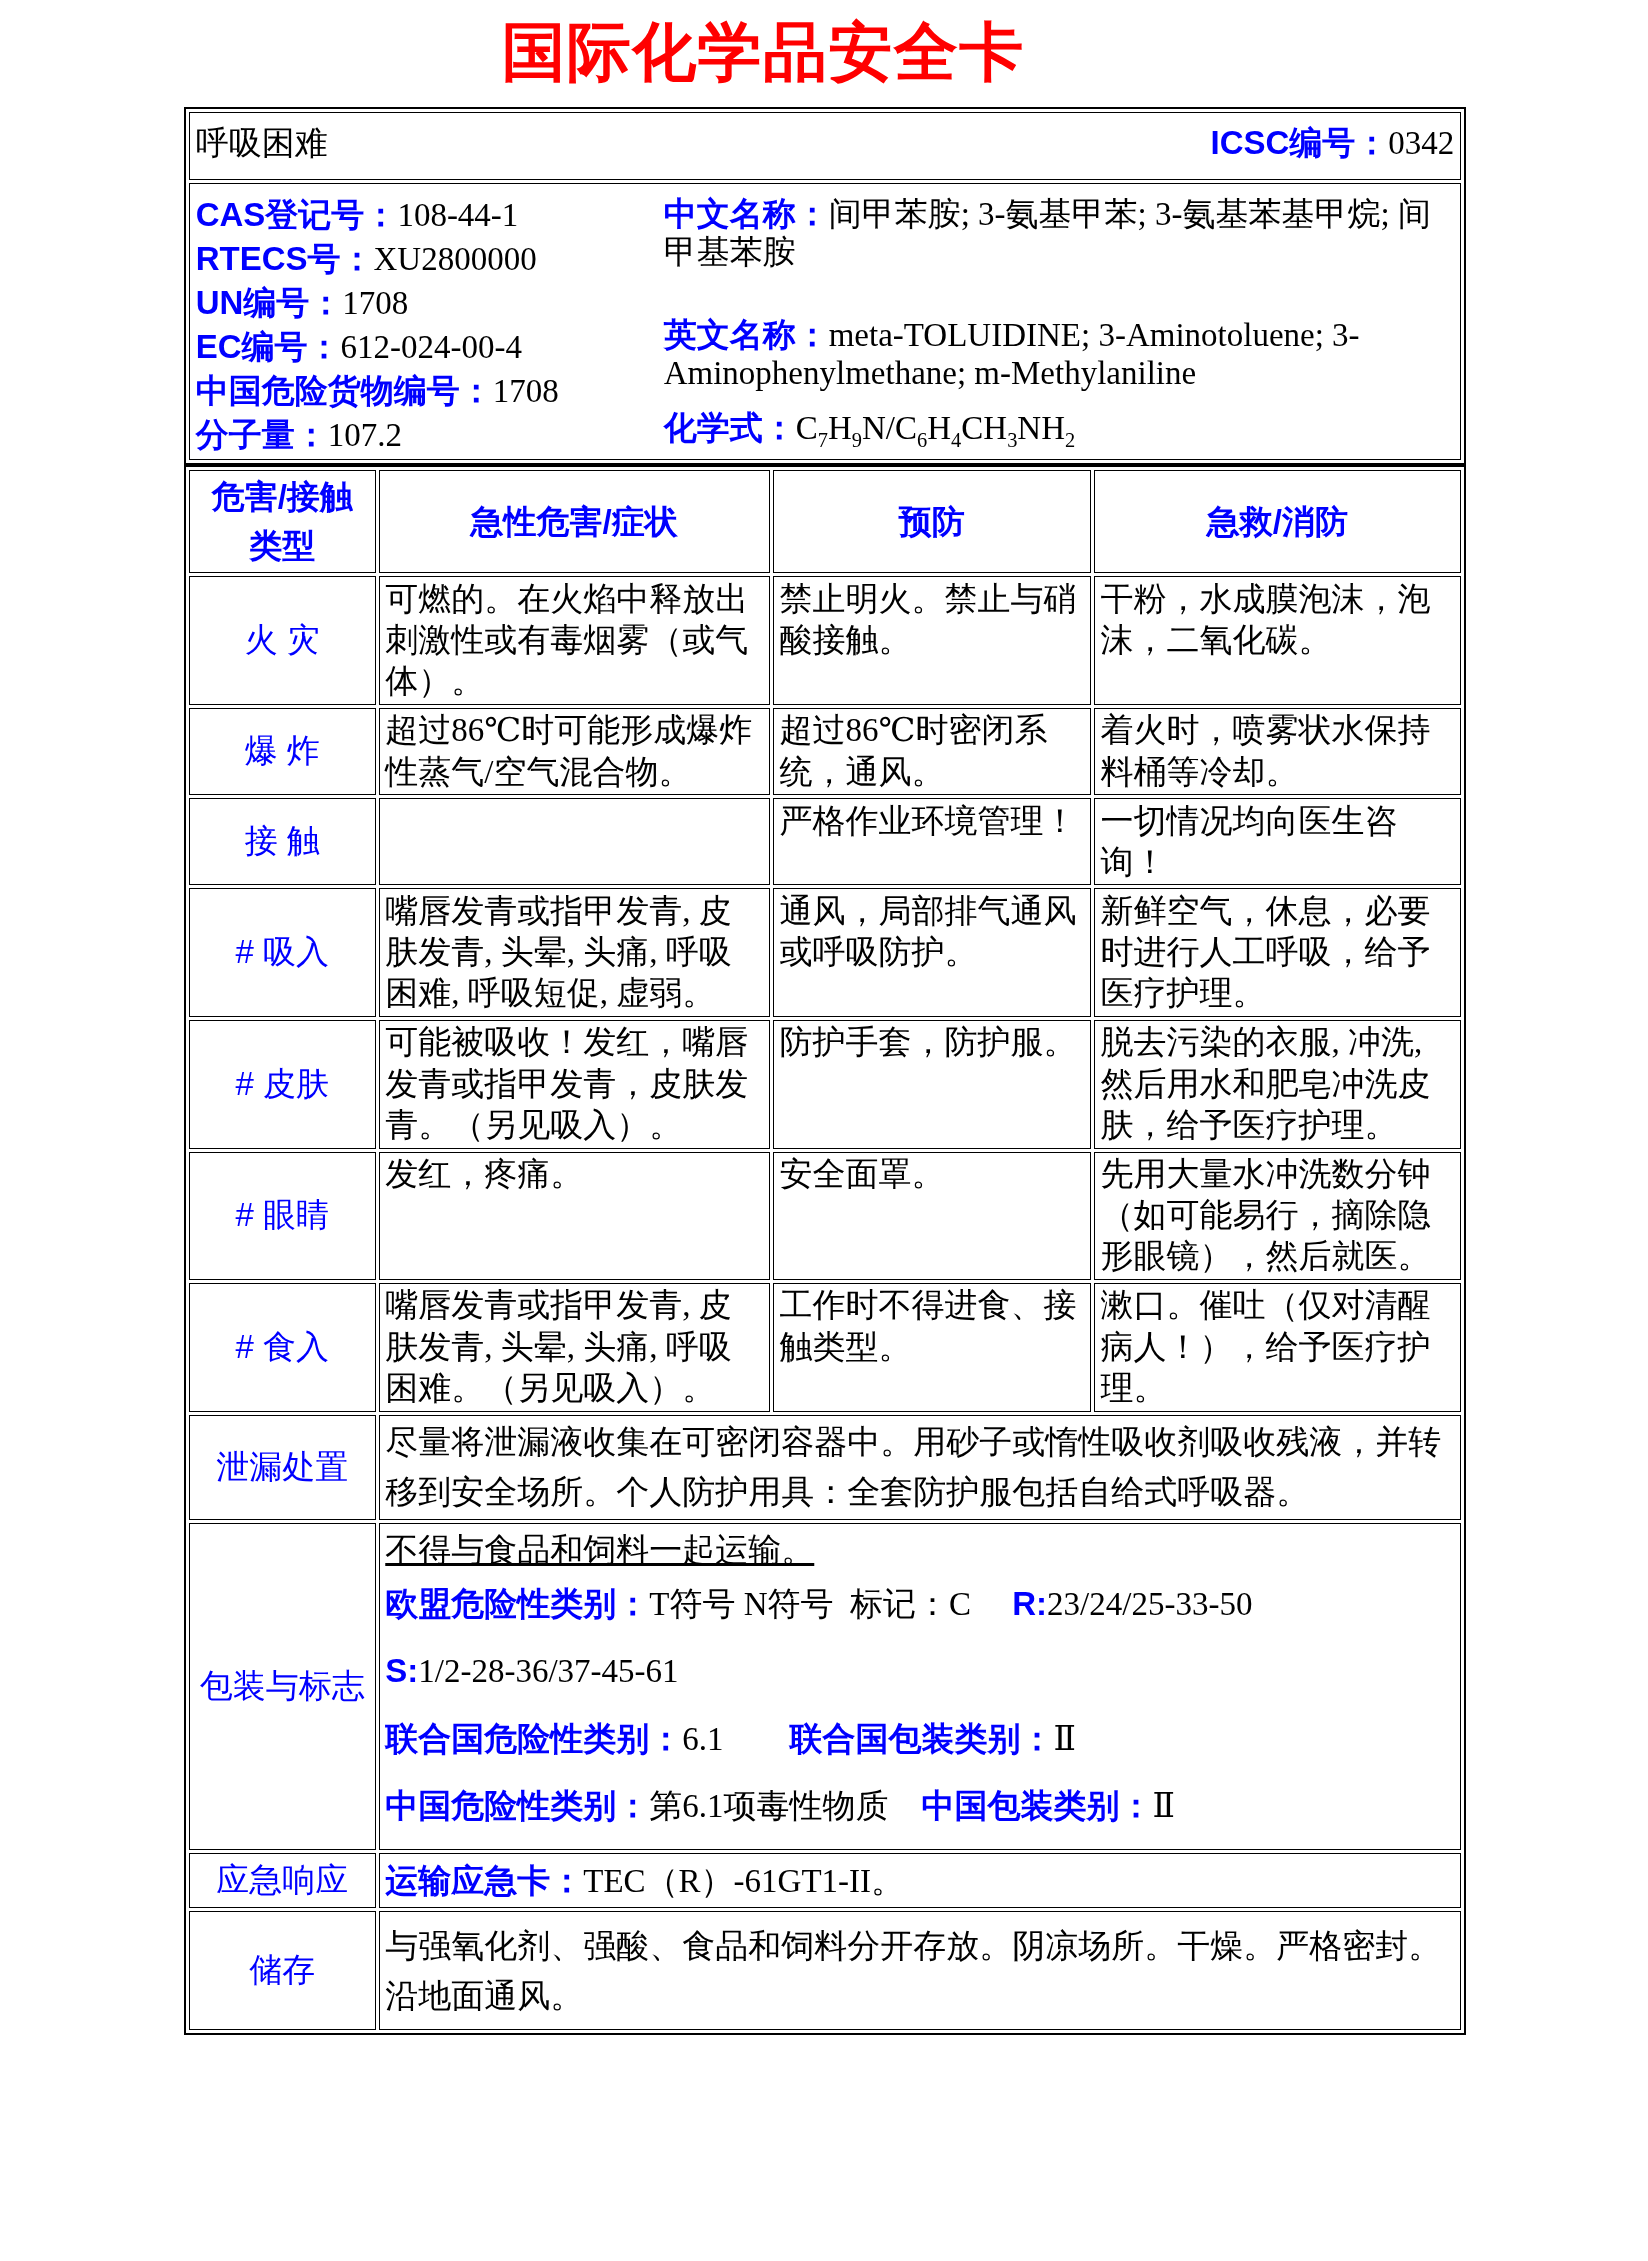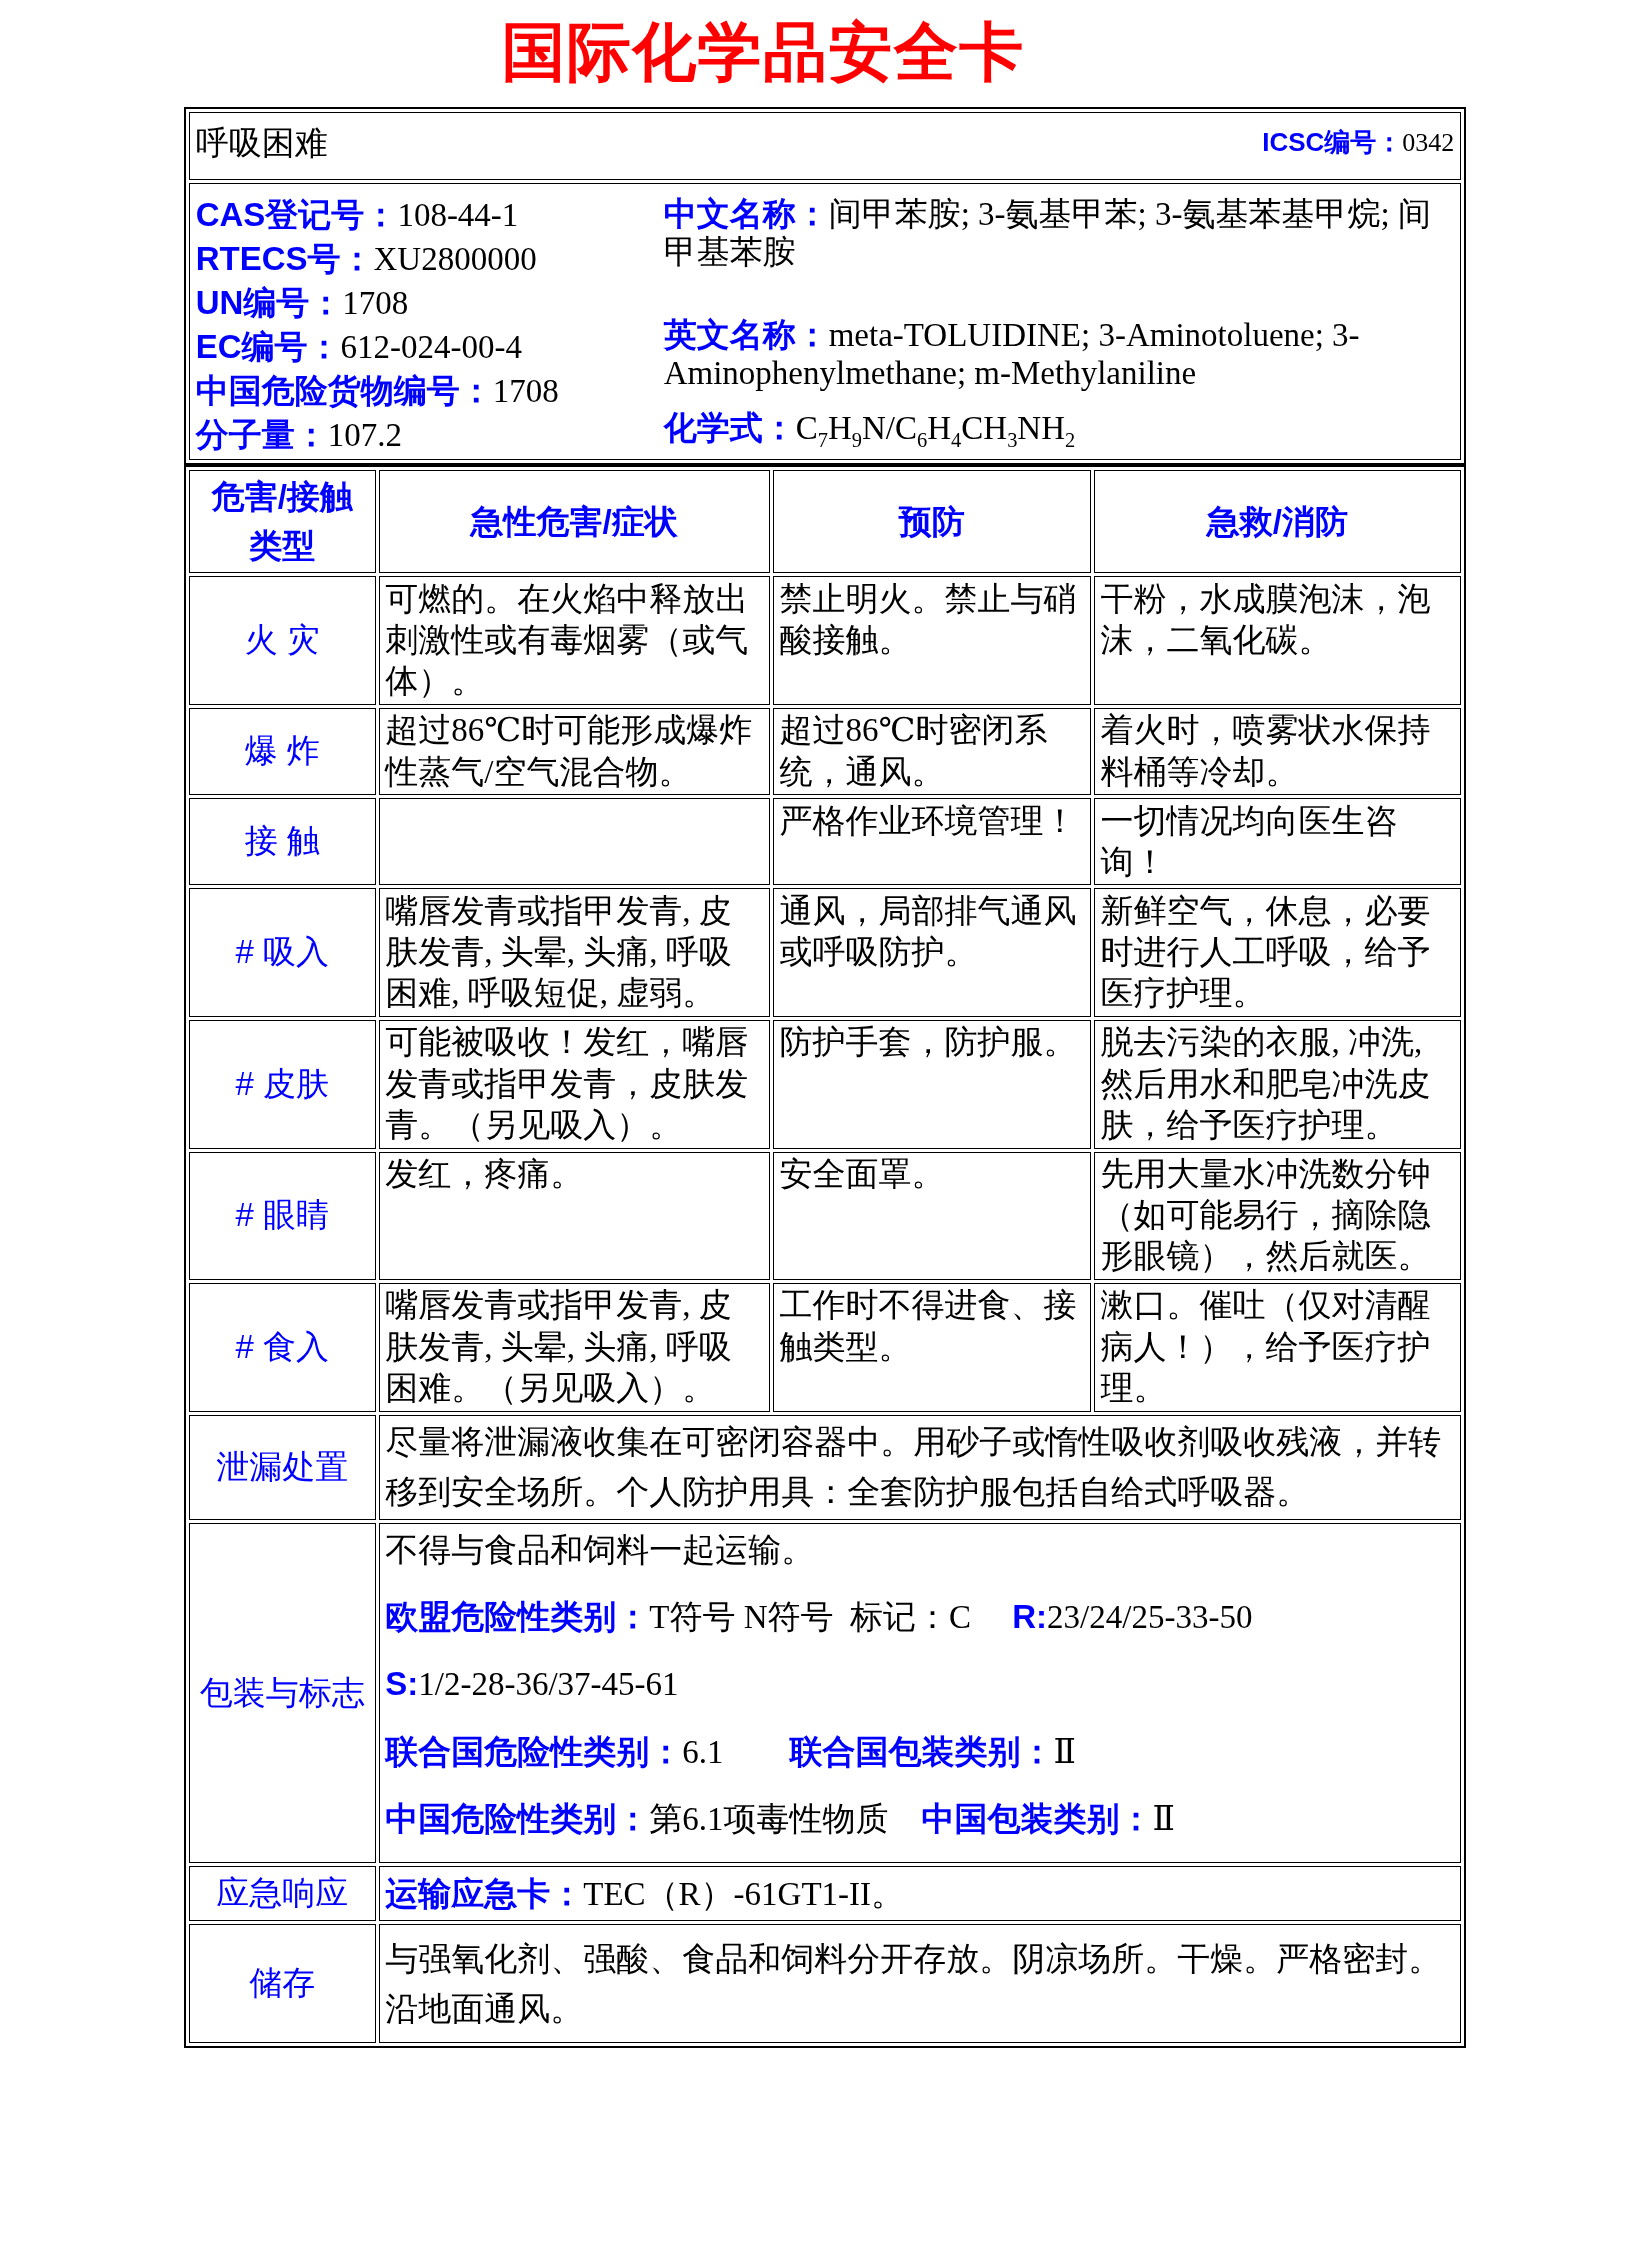--- a/index.html
+++ b/index.html
@@ -9,32 +9,32 @@
   table{width:1282px;border:2.1px solid #000;border-collapse:separate;border-spacing:3.6px;table-layout:fixed;background:#fff;}
   td{border:1.4px solid #000;padding:1.4px 5.7px;vertical-align:top;font-size:33px;line-height:1.25;box-sizing:border-box;overflow:hidden;background:#fff;}
   .blu{color:#0000ff;font-weight:bold;font-family:"Liberation Sans","DejaVu Sans",sans-serif;}
   td.lbl{color:#0000ff;font-weight:normal;font-family:"Liberation Sans","DejaVu Sans",sans-serif;text-align:center;vertical-align:middle;line-height:1.3;}
   tr.hdrrow td{color:#0000ff;font-weight:bold;font-family:"Liberation Sans","DejaVu Sans",sans-serif;text-align:center;vertical-align:middle;font-size:33px;line-height:1.5;}
   td.wide{line-height:1.52;}
   td.vmid{vertical-align:middle;}
   
   .toprow{display:flex;justify-content:space-between;align-items:center;min-height:58px;}
   .toprow .substance{font-size:33px;}
-  .toprow .icsc{font-size:26px;white-space:nowrap;}
+  .toprow .icsc{font-size:33px;white-space:nowrap;}
   .infoflex{display:flex;padding-top:8px;}
   .ids{width:468px;flex:0 0 468px;}
   .id-line{line-height:43px;white-space:nowrap;}
   .names{flex:1;padding-top:1.4px;}
   .names p{margin:0;line-height:1.17;}
   .names p.cnp{margin-bottom:44px;}
   .names p.enp{margin-bottom:16px;}
   .names sub, .formula sub{font-size:0.62em;}
   .segline{white-space:pre-wrap;}
   .packcell p{margin:0 0 17px 0;line-height:1.52;white-space:pre-wrap;}
-  .packcell p:first-child{margin-bottom:17px;}
+  .packcell p:first-child{margin-bottom:4px;text-decoration:underline;}
 </style>
 </head>
 <body>
 
 <div class="page">
 
   <h1 class="title">国际化学品安全卡</h1>
 
   <table>
     <tbody>

